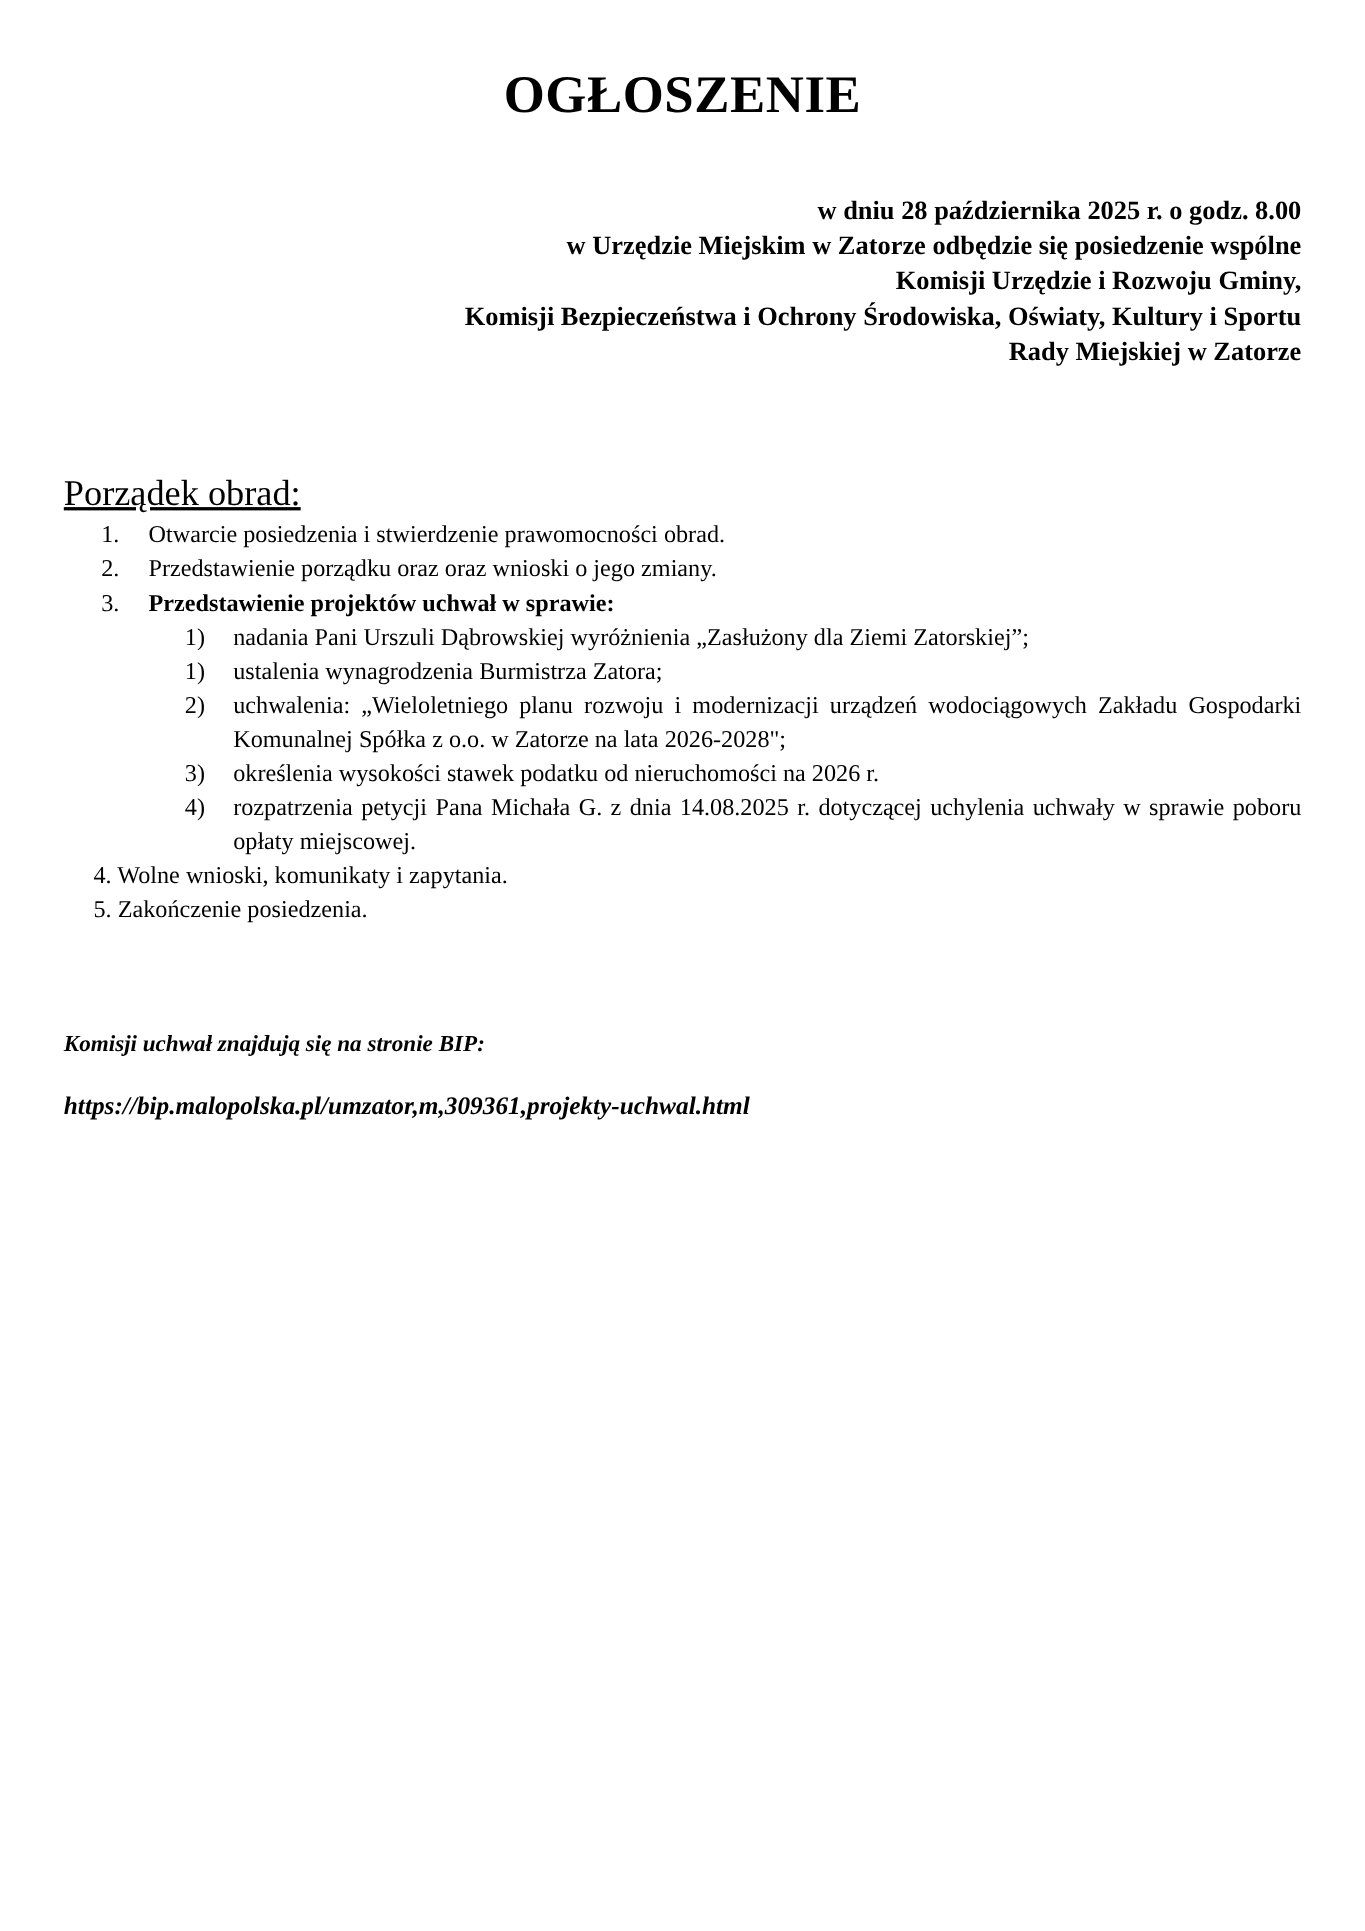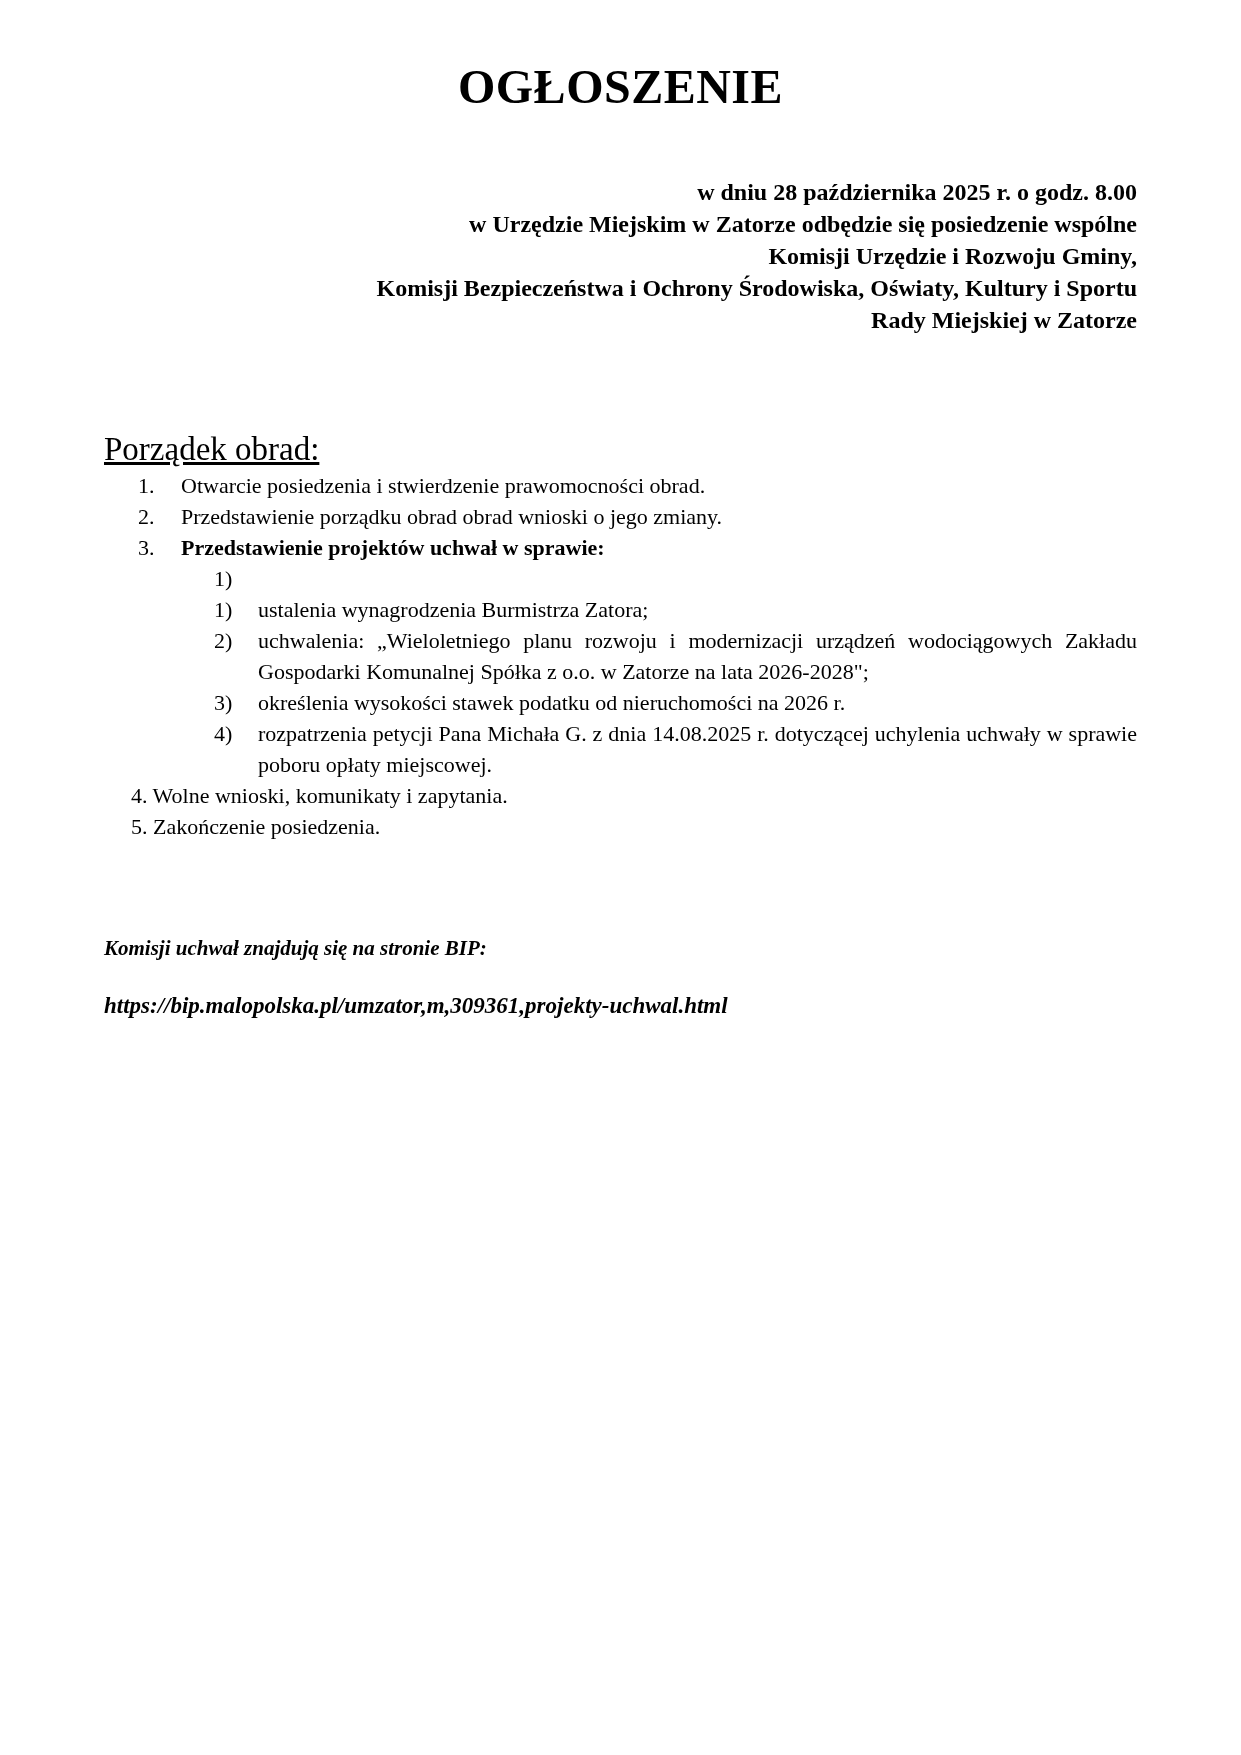--- a/index.html
+++ b/index.html
@@ -1,21 +1,21 @@
 <!DOCTYPE html>
 <html lang="pl"><head>
 <meta charset="utf-8">
 <style>
   html, body { margin: 0; padding: 0; background: #ffffff; }
   .page {
     position: relative;
     width: 1241px;
     height: 1499px;
     box-sizing: border-box;
-    padding: 0 104px;
+    padding: 0 58px;
     background: #ffffff;
     color: #000000;
     font-family: "Liberation Serif", "DejaVu Serif", serif;
     overflow: hidden;
   }
   .title {
     margin: 60px 0 0 0;
     font-size: 48px;
     line-height: 54px;
     font-weight: bold;
@@ -92,30 +92,31 @@
 
   <div class="list">
 
     <div class="main-item">
       <span class="num">1.</span>
       <span class="txt">Otwarcie posiedzenia i stwierdzenie prawomocności obrad.</span>
     </div>
 
     <div class="main-item">
       <span class="num">2.</span>
-      <span class="txt">Przedstawienie porządku obrad obrad wnioski o jego zmiany.</span>
+      <span class="txt">Przedstawienie porządku oraz oraz wnioski o jego zmiany.</span>
     </div>
 
     <div class="main-item">
       <span class="num">3.</span>
       <span class="txt bold">Przedstawienie projektów uchwał w sprawie:</span>
     </div>
 
     <div class="sub-item">
       <span class="num">1)</span>
+      <span class="txt">nadania Pani Urszuli Dąbrowskiej wyróżnienia „Zasłużony dla Ziemi Zatorskiej”;</span>
     </div>
 
     <div class="sub-item">
       <span class="num">1)</span>
       <span class="txt">ustalenia wynagrodzenia Burmistrza Zatora;</span>
     </div>
 
     <div class="sub-item">
       <span class="num">2)</span>
       <span class="txt">uchwalenia: „Wieloletniego planu rozwoju i modernizacji urządzeń wodociągowych Zakładu Gospodarki Komunalnej Spółka z o.o. w Zatorze na lata 2026-2028";</span>

